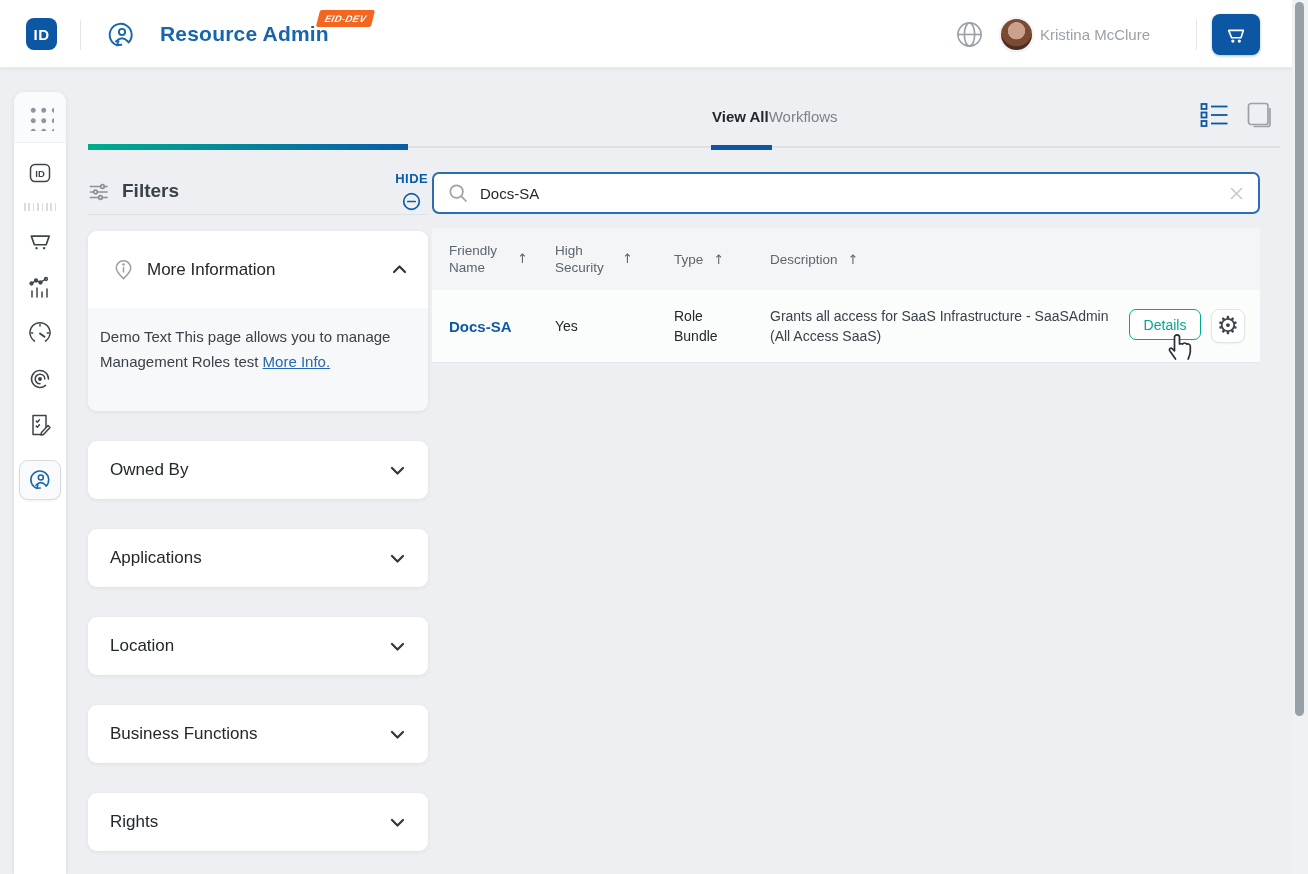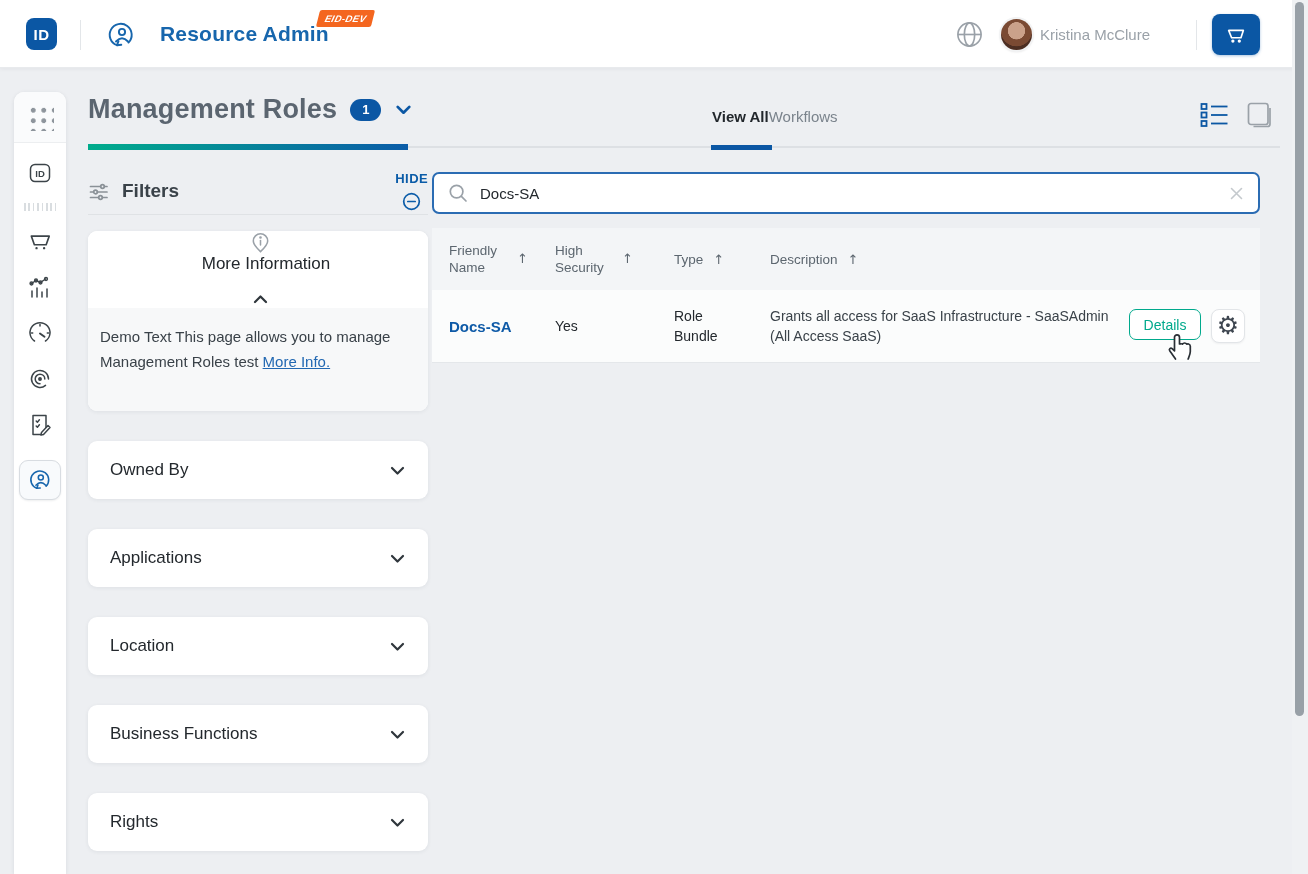--- a/index.html
+++ b/index.html
@@ -76,21 +76,21 @@
   .filters-icon { width:21px; height:21px; color:#8a9197; }
   .filters-title { margin-left:13px; font-size:19px; font-weight:700; color:#3a4249; }
   .filters-head .spacer { flex:1; }
   .hide-btn { display:flex; align-items:center; gap:6px; cursor:pointer;flex-direction:column; }
   .hide-label { font-size:13px; font-weight:700; color:#0b5ca8; letter-spacing:.4px; }
   .minus-icon { width:19px; height:19px; color:#0b5ca8; }
   .filters-divider { height:1px; background:#dfe2e5; margin-top:2px; }
 
   .card { background:#ffffff; border-radius:9px; box-shadow:0 1px 4px rgba(30,40,50,.07); }
   .moreinfo { margin-top:16px; height:180px; overflow:hidden; }
-  .moreinfo-head { height:77px; display:flex; align-items:center; padding:0 20px 0 24px; cursor:pointer; background:#fff;flex-direction:column; }
+  .moreinfo-head { height:77px; display:flex; align-items:center; padding:0 20px 0 24px; cursor:pointer; background:#fff; }
   .pin-icon { width:23px; height:23px; color:#9aa1a8; flex:none; }
   .moreinfo-title { margin-left:12px; font-size:17px; color:#23282d; }
   .moreinfo-head .spacer { flex:1; }
   .chev { width:17px; height:17px; color:#2f363c; }
   .moreinfo-body { height:103px; background:#f7f8f9; padding:16px 22px 0 12px;
                    font-size:15px; line-height:25px; color:#3a4249; }
   .more-link { color:#2268b2; text-decoration:underline; cursor:pointer; }
 
   .acc { margin-top:30px; height:58px; display:flex; align-items:center; padding:0 22px; cursor:pointer; }
   .acc:first-of-type { margin-top:18px; }
@@ -225,29 +225,20 @@
       <svg viewBox="0 0 32 32" fill="none" stroke="currentColor" stroke-width="1.9" stroke-linecap="round">
         <path d="M12 26.2 A 11 11 0 1 1 23.5 23.6"></path>
         <path d="M12 26.2 l 4.3 -0.4 M12 26.2 l 1.5 -4"></path>
         <circle cx="17" cy="13" r="3.1"></circle>
         <path d="M11 22.5 q 6 -6.5 12 0"></path>
       </svg>
     </div>
   </nav>
 
   <section class="head-row">
-    <div class="title-wrap">
-      <h1 class="page-title">Management Roles</h1>
-      <span class="count-badge">1</span>
-      <span class="title-chevron">
-        <svg viewBox="0 0 18 18" fill="none" stroke="currentColor" stroke-width="2.6" stroke-linecap="round" stroke-linejoin="round">
-          <path d="M3.5 6.5 L9 12 L14.5 6.5"></path>
-        </svg>
-      </span>
-    </div>
     <div class="tabs">
       <div class="tab active">View All</div>
       <div class="tab">Workflows</div>
     </div>
     <div class="view-toggles">
       <span class="vt vt-list">
         <svg viewBox="0 0 29 26" fill="none" stroke="currentColor" stroke-width="1.8">
           <rect x="1.5" y="2" width="5" height="5"></rect>
             <path d="M11 4.5 h16.5"></path>
           <rect x="1.5" y="10.5" width="5" height="5"></rect>

